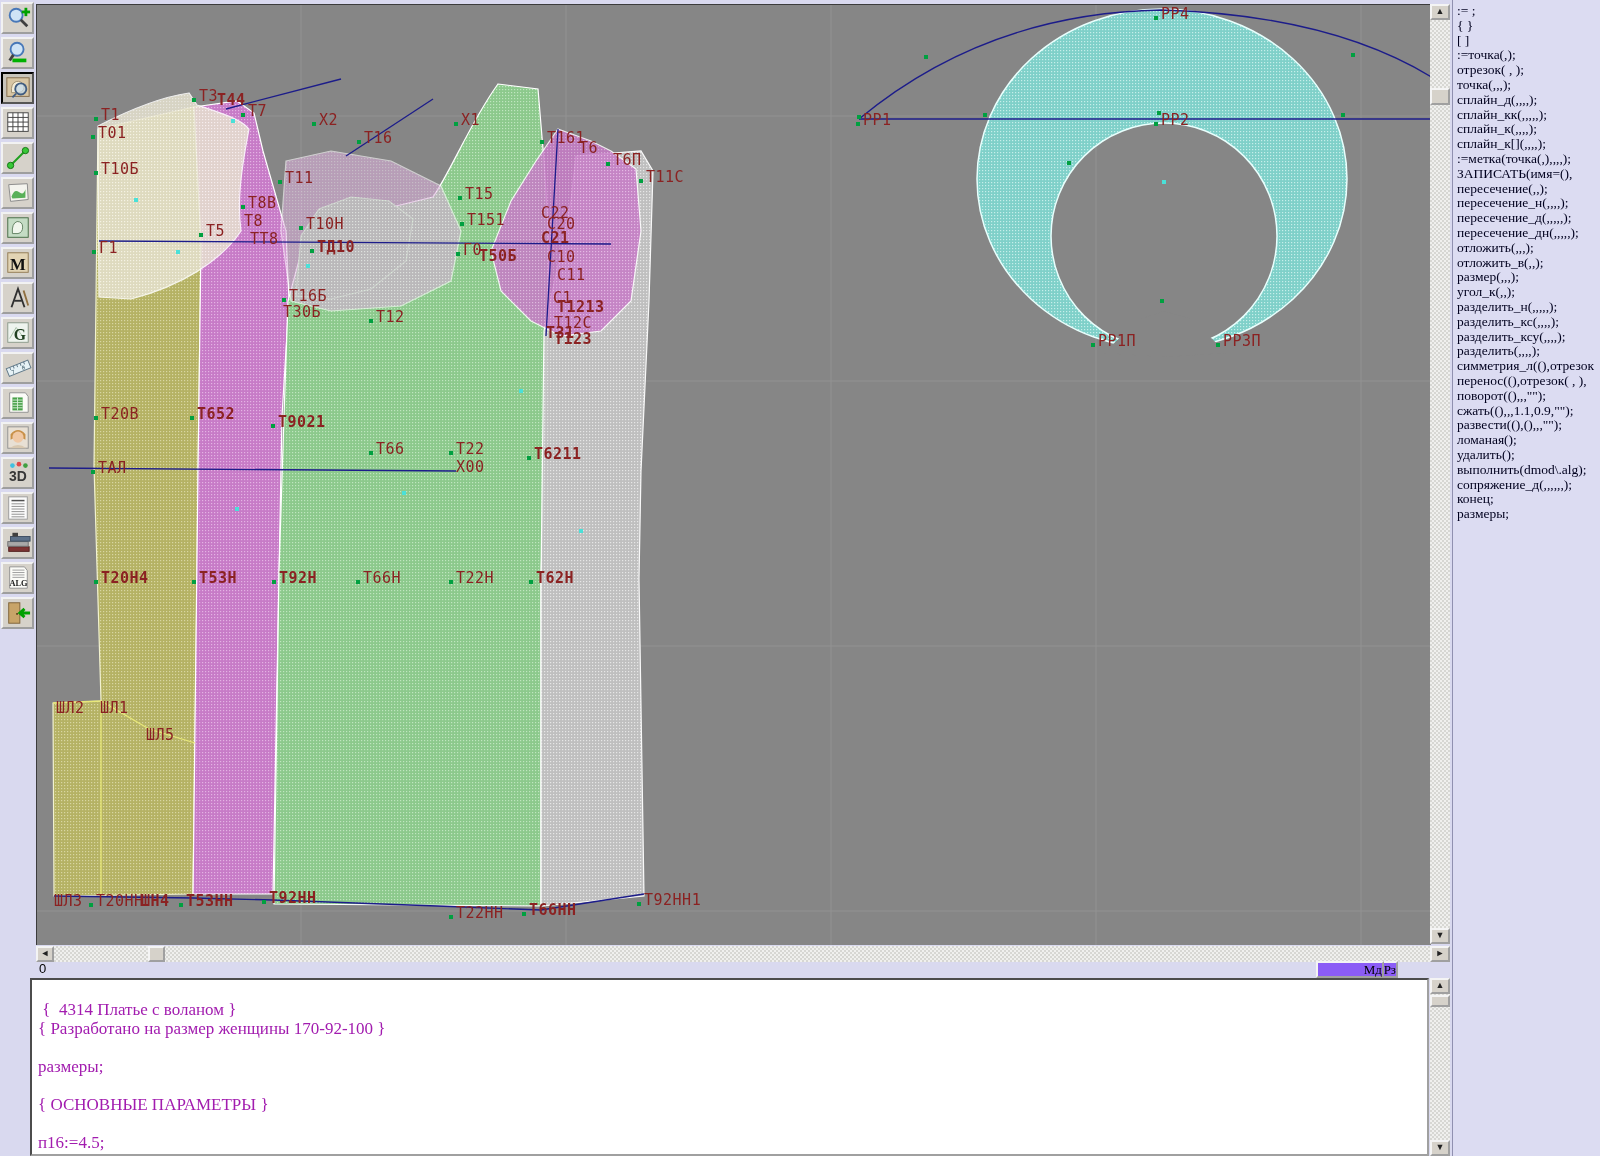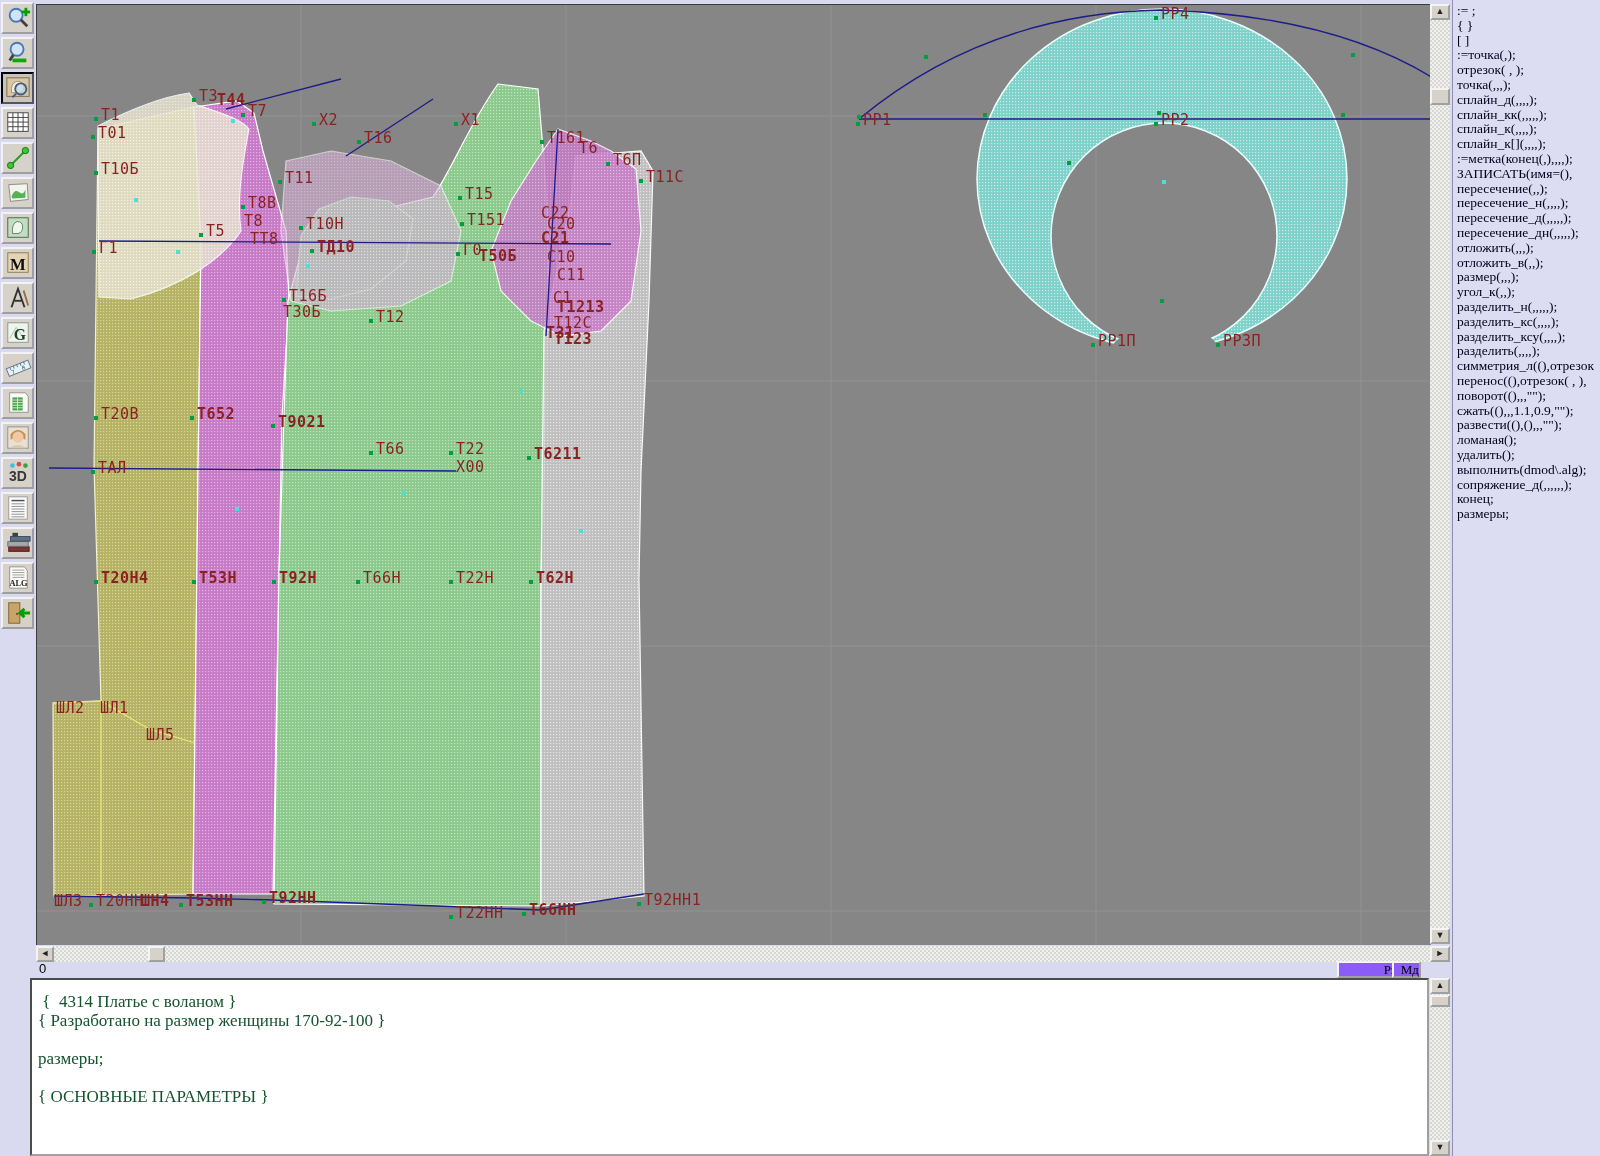--- a/index.html
+++ b/index.html
@@ -42,27 +42,27 @@
   .cthumb{position:absolute;left:0;top:17px;width:20px;height:12px}
   .cdown{position:absolute;left:0;bottom:0}
   
   .status-left{position:absolute;left:39px;top:961px;font-size:13px;color:#000;}
   .st-btn{
     position:absolute;top:961px;height:17px;box-sizing:border-box;
     background:#8b5cf6;border:2px outset #f4f4f4;text-align:right;
     font-family:"Liberation Serif",serif;font-size:13px;line-height:13px;color:#000;
   }
   .st-rz{left:1337px;width:61px}
-  .st-md{left:1392px;width:29px}
+  .st-md{left:1316px;width:68px}
   
   .code{
     position:absolute;left:30px;top:978px;width:1399px;height:178px;box-sizing:border-box;
     background:#fff;border:2px inset #aoaoa0;border:2px inset #a0a0a0;
-    font-family:"Liberation Serif",serif;font-size:17px;line-height:19px;color:#14532d;
-    padding:12px 0 0 6px;overflow:hidden;
+    font-family:"Liberation Serif",serif;font-size:17px;line-height:19px;color:#a21caf;
+    padding:20px 0 0 6px;overflow:hidden;
   }
   .code-line{white-space:pre;height:19px}
   
   .cmd{
     position:absolute;left:1452px;top:0;width:148px;height:1156px;box-sizing:border-box;
     background:#dcdcf2;border-left:1px solid #9090b0;
     font-family:"Liberation Serif",serif;font-size:13.5px;line-height:14.8px;color:#00001e;
     padding:4px 0 0 4px;overflow:hidden;
   }
   .cmd-line{white-space:pre;cursor:default}
@@ -436,39 +436,40 @@
 <div class="st-btn st-md">Мд</div>
 
 <div class="code">
     <div class="code-line"> {  4314 Платье с воланом }</div>
     <div class="code-line">{ Разработано на размер женщины 170-92-100 }</div>
     <div class="code-line"> </div>
     <div class="code-line">размеры;</div>
     <div class="code-line"> </div>
     <div class="code-line">{ ОСНОВНЫЕ ПАРАМЕТРЫ }</div>
     <div class="code-line"> </div>
+    <div class="code-line">п16:=4.5;</div>
   </div>
 <div class="codescroll sb-track">
   <div class="sb-btn">▲</div>
   <div class="sb-thumb cthumb"></div>
   <div class="sb-btn cdown">▼</div>
 </div>
 
 <div class="cmd">
     <div class="cmd-line">:= ;</div>
     <div class="cmd-line">{ }</div>
     <div class="cmd-line">[ ]</div>
     <div class="cmd-line">:=точка(,);</div>
     <div class="cmd-line">отрезок( , );</div>
     <div class="cmd-line">точка(,,,);</div>
     <div class="cmd-line">сплайн_д(,,,,);</div>
     <div class="cmd-line">сплайн_кк(,,,,,);</div>
     <div class="cmd-line">сплайн_к(,,,,);</div>
     <div class="cmd-line">сплайн_к[](,,,,);</div>
-    <div class="cmd-line">:=метка(конец(,),,,,);</div>
+    <div class="cmd-line">:=метка(точка(,),,,,);</div>
     <div class="cmd-line">ЗАПИСАТЬ(имя=(),</div>
     <div class="cmd-line">пересечение(,,);</div>
     <div class="cmd-line">пересечение_н(,,,,);</div>
     <div class="cmd-line">пересечение_д(,,,,,);</div>
     <div class="cmd-line">пересечение_дн(,,,,,);</div>
     <div class="cmd-line">отложить(,,,);</div>
     <div class="cmd-line">отложить_в(,,);</div>
     <div class="cmd-line">размер(,,,);</div>
     <div class="cmd-line">угол_к(,,);</div>
     <div class="cmd-line">разделить_н(,,,,,);</div>

